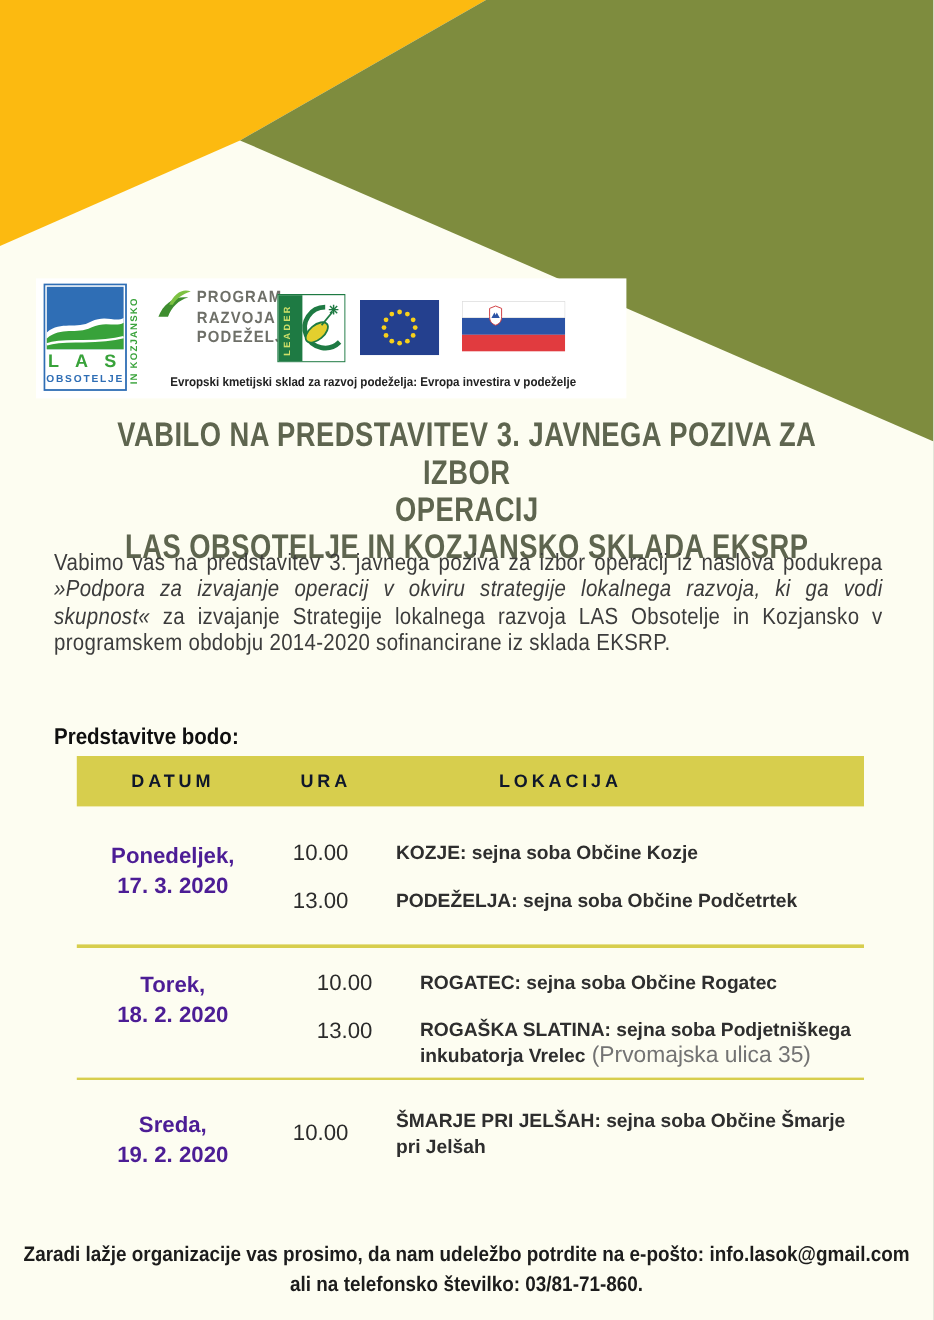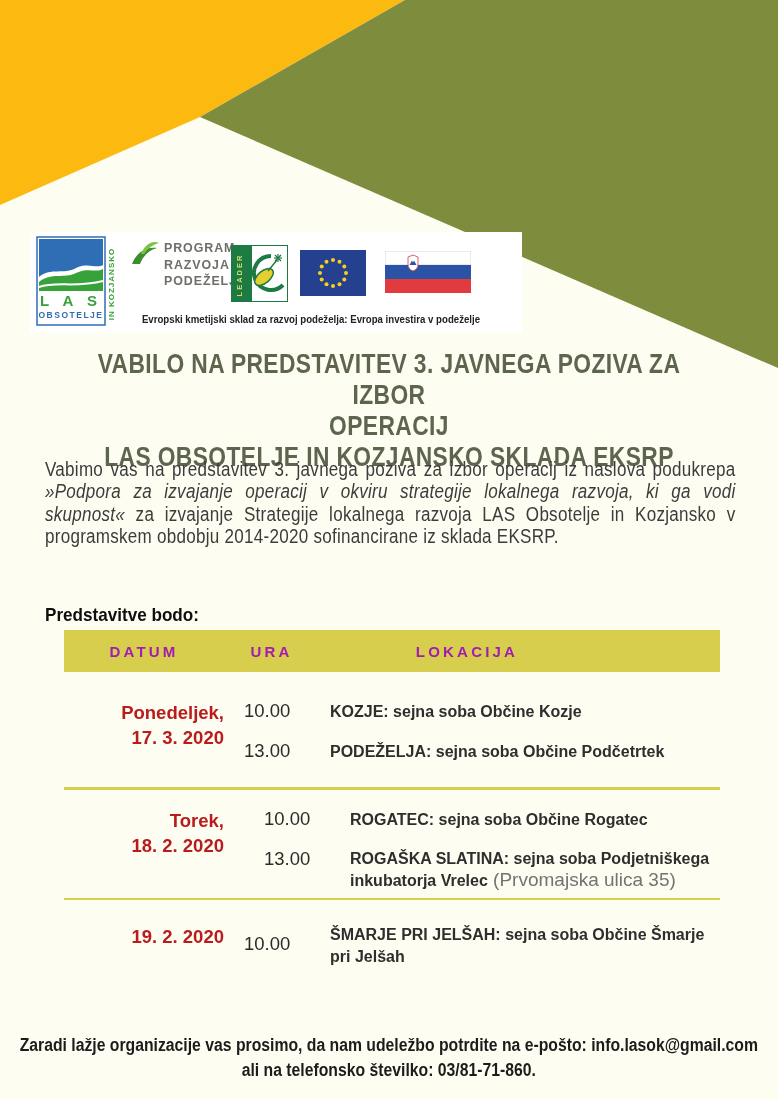--- a/index.html
+++ b/index.html
@@ -31,27 +31,27 @@
     transform:scaleX(.8);letter-spacing:.5px;}
   
   .intro{position:absolute;left:45px;top:458px;width:790px;
     transform:scaleX(.874);transform-origin:0 0;
     font-size:19.5px;line-height:22.3px;color:#3c3c3c;text-align:justify;letter-spacing:.3px;}
   .intro .it{font-style:italic;}
   
   .sched-heading{position:absolute;left:45px;top:604px;width:400px;
     font-size:19px;font-weight:bold;color:#0f0f0f;transform:scaleX(.9);transform-origin:0 0;}
   .tablewrap{position:absolute;left:64px;top:630px;width:656px;}
-  .thead{display:flex;height:42px;background:#d7ce4d;color:#a21caf;font-weight:bold;
+  .thead{display:flex;height:42px;background:#d7ce4d;color:#0f172a;font-weight:bold;
     font-size:15px;letter-spacing:3.2px;align-items:center;}
   .thc{text-align:center;}
   .thc.c1{width:160px;} .thc.c2{width:95px;} .thc.c3{width:401px;padding-right:105px;box-sizing:border-box;}
   .t-row{display:flex;box-sizing:border-box;}
-  .t-row .datecell{width:160px;text-align:right;font-weight:bold;font-size:18.5px;
-    line-height:25px;color:#b91c1c;}
+  .t-row .datecell{width:160px;text-align:center;font-weight:bold;font-size:18.5px;
+    line-height:25px;color:#4c1d95;}
   .t-row .entries{flex:1;}
   .entry{display:flex;margin-bottom:18px;}
   .entry .time{width:95px;box-sizing:border-box;padding-left:20px;
     font-weight:normal;font-size:18.5px;color:#2b2b2b;}
   .entry .loc{flex:1;box-sizing:border-box;padding-left:11px;max-width:400px;
     font-weight:bold;font-size:16px;line-height:21px;color:#2e2e2e;}
   .entry .loc .note{font-weight:normal;color:#737373;font-size:19px;}
   .t-row1{height:115px;padding-top:28px;}
   .t-row2{height:108px;padding-top:18px;gap:20px;}
   .t-row3{height:100px;padding-top:24px;}
@@ -187,20 +187,21 @@
         <div class="entry">
           <div class="time">13.00</div>
           <div class="loc"><span>ROGAŠKA SLATINA: sejna soba Podjetniškega inkubatorja Vrelec</span><span class="note"> (Prvomajska ulica 35)</span></div>
         </div>
       </div>
     </div>
     <div class="divider"></div>
 
     <div class="t-row t-row3">
       <div class="datecell">
+        <div>Sreda,</div>
         <div>19. 2. 2020</div>
       </div>
       <div class="entries">
         <div class="entry">
           <div class="time">10.00</div>
           <div class="loc"><span>ŠMARJE PRI JELŠAH: sejna soba Občine Šmarje pri Jelšah</span><span class="note"></span></div>
         </div>
       </div>
     </div>
   </div>

